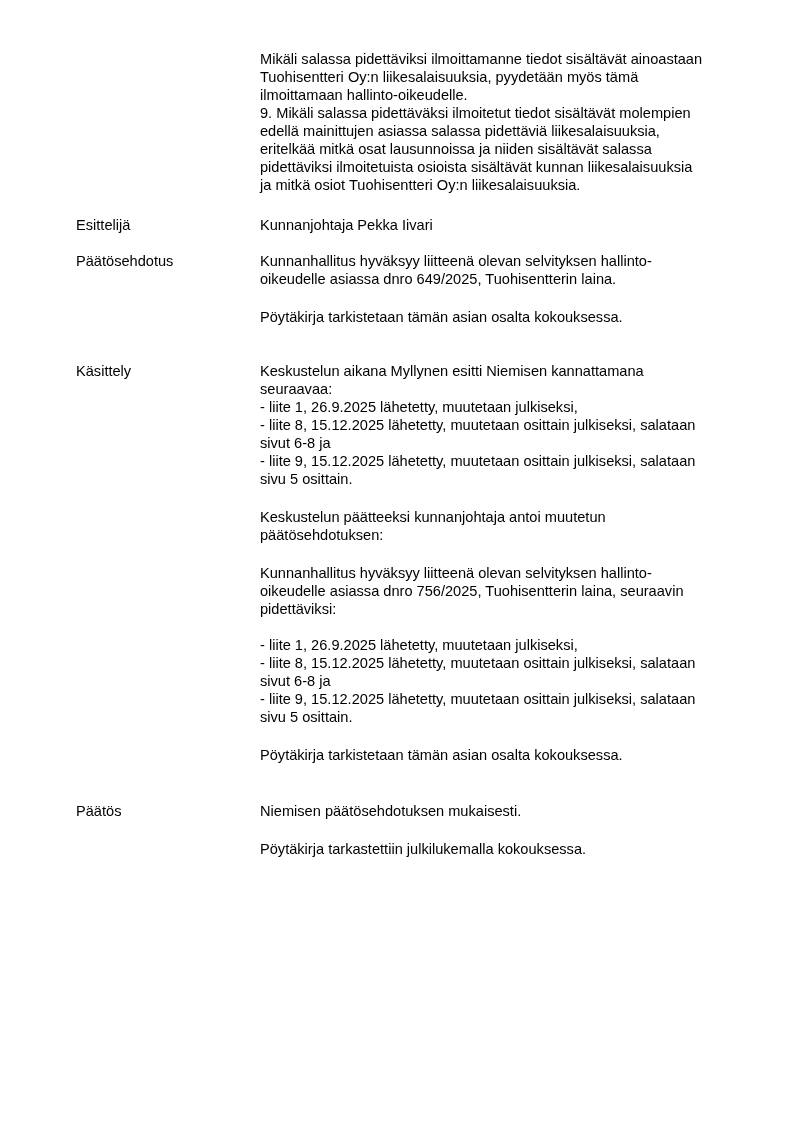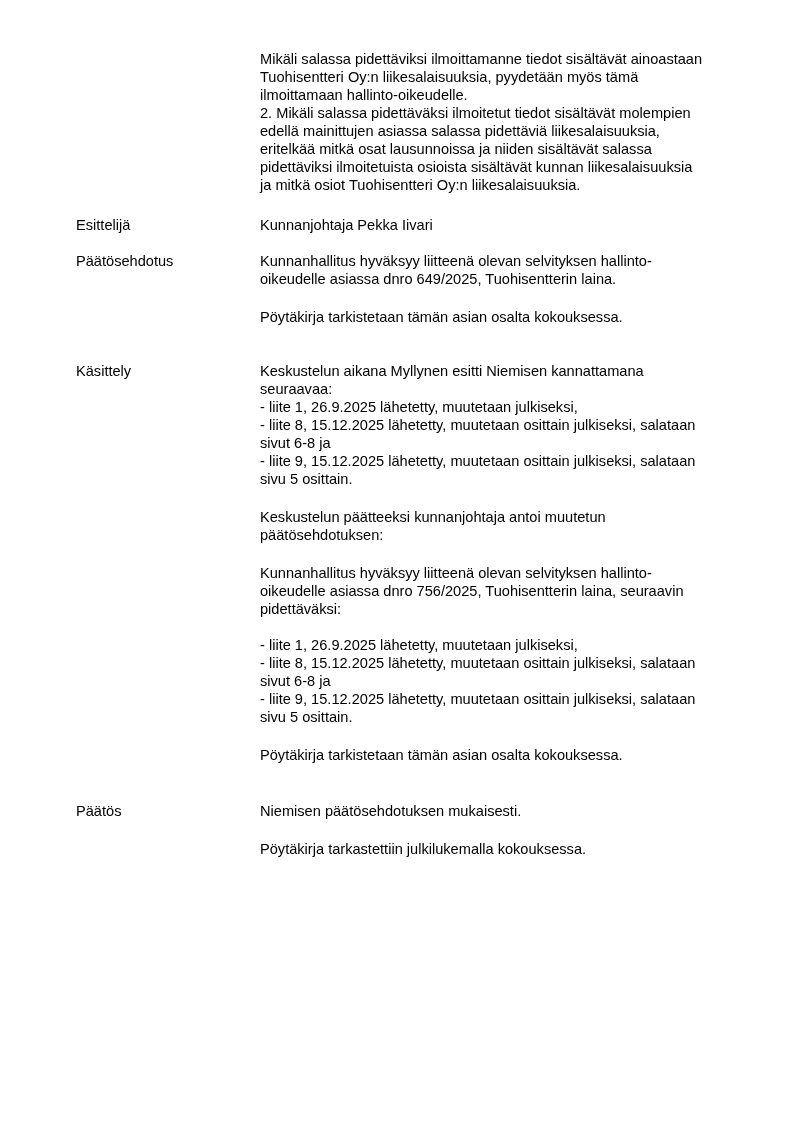--- a/index.html
+++ b/index.html
@@ -11,21 +11,21 @@
 </style>
 </head>
 <body>
 
 <div class="page">
 
   <div>
     <div class="line" style="top:50px">Mikäli salassa pidettäviksi ilmoittamanne tiedot sisältävät ainoastaan</div>
     <div class="line" style="top:68px">Tuohisentteri Oy:n liikesalaisuuksia, pyydetään myös tämä</div>
     <div class="line" style="top:86px">ilmoittamaan hallinto-oikeudelle.</div>
-    <div class="line" style="top:104px">2. Mikäli salassa pidettäväksi ilmoitetut tiedot sisältävät molempien</div>
+    <div class="line" style="top:104px">9. Mikäli salassa pidettäväksi ilmoitetut tiedot sisältävät molempien</div>
     <div class="line" style="top:122px">edellä mainittujen asiassa salassa pidettäviä liikesalaisuuksia,</div>
     <div class="line" style="top:140px">eritelkää mitkä osat lausunnoissa ja niiden sisältävät salassa</div>
     <div class="line" style="top:158px">pidettäviksi ilmoitetuista osioista sisältävät kunnan liikesalaisuuksia</div>
     <div class="line" style="top:176px">ja mitkä osiot Tuohisentteri Oy:n liikesalaisuuksia.</div>
   </div>
 
   <div>
     <div class="label" style="top:216px">Esittelijä</div>
     <div class="line" style="top:216px">Kunnanjohtaja Pekka Iivari</div>
   </div>
@@ -45,21 +45,21 @@
     <div class="line" style="top:416px">- liite 8, 15.12.2025 lähetetty, muutetaan osittain julkiseksi, salataan</div>
     <div class="line" style="top:434px">sivut 6-8 ja</div>
     <div class="line" style="top:452px">- liite 9, 15.12.2025 lähetetty, muutetaan osittain julkiseksi, salataan</div>
     <div class="line" style="top:470px">sivu 5 osittain.</div>
 
     <div class="line" style="top:508px">Keskustelun päätteeksi kunnanjohtaja antoi muutetun</div>
     <div class="line" style="top:526px">päätösehdotuksen:</div>
 
     <div class="line" style="top:564px">Kunnanhallitus hyväksyy liitteenä olevan selvityksen hallinto-</div>
     <div class="line" style="top:582px">oikeudelle asiassa dnro 756/2025, Tuohisentterin laina, seuraavin</div>
-    <div class="line" style="top:600px">pidettäväksi:</div>
+    <div class="line" style="top:600px">pidettäviksi:</div>
 
     <div class="line" style="top:636px">- liite 1, 26.9.2025 lähetetty, muutetaan julkiseksi,</div>
     <div class="line" style="top:654px">- liite 8, 15.12.2025 lähetetty, muutetaan osittain julkiseksi, salataan</div>
     <div class="line" style="top:672px">sivut 6-8 ja</div>
     <div class="line" style="top:690px">- liite 9, 15.12.2025 lähetetty, muutetaan osittain julkiseksi, salataan</div>
     <div class="line" style="top:708px">sivu 5 osittain.</div>
 
     <div class="line" style="top:746px">Pöytäkirja tarkistetaan tämän asian osalta kokouksessa.</div>
   </div>
 

